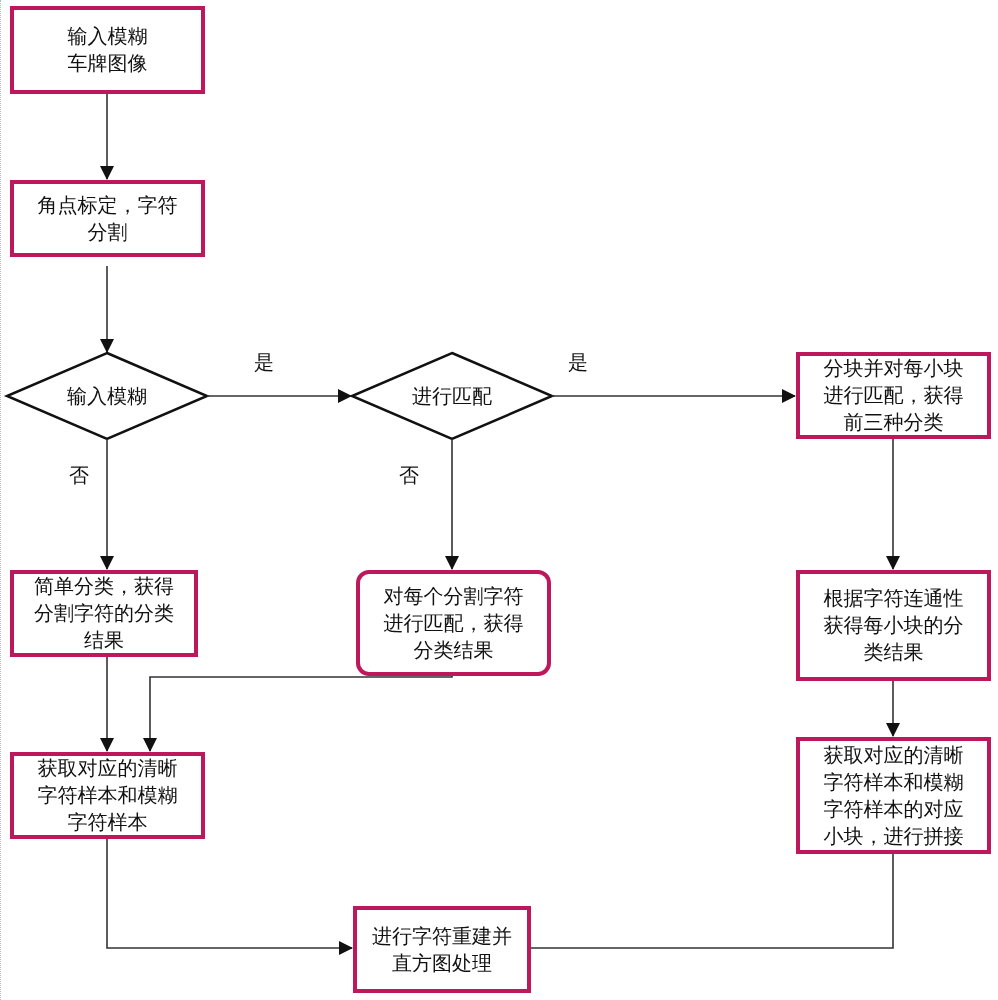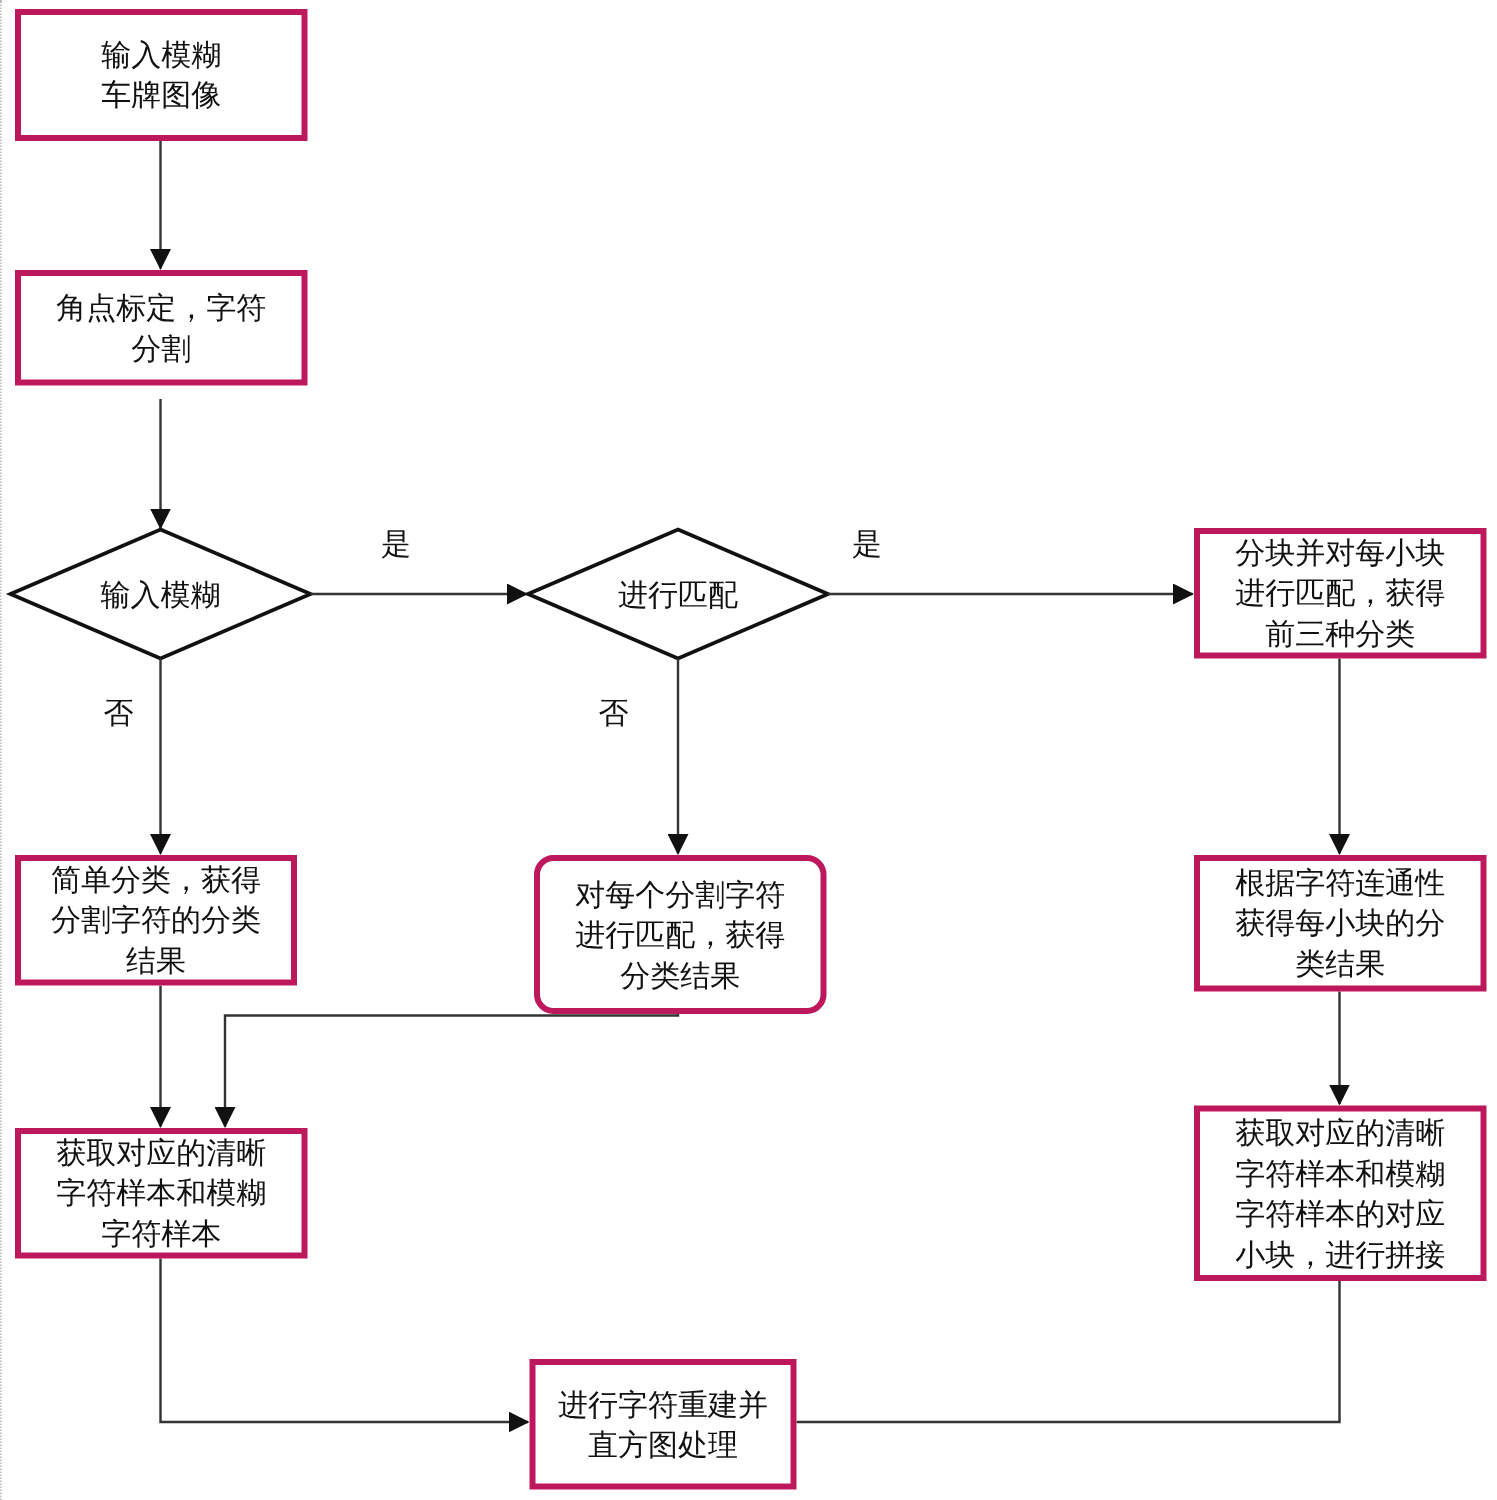--- a/index.html
+++ b/index.html
@@ -74,21 +74,21 @@
 分割字符的分类
 结果</span>
 </div>
 
 <div class="node box" style="left:356px; top:570px; width:195px; height:106px;border-radius:13px;">
   <span>对每个分割字符
 进行匹配，获得
 分类结果</span>
 </div>
 
-<div class="node box" style="left:796px; top:570px; width:195px; height:91px;">
+<div class="node box" style="left:796px; top:570px; width:195px; height:111px;">
   <span>根据字符连通性
 获得每小块的分
 类结果</span>
 </div>
 
 <div class="node box" style="left:10px; top:752px; width:195px; height:87px;">
   <span>获取对应的清晰
 字符样本和模糊
 字符样本</span>
 </div>

